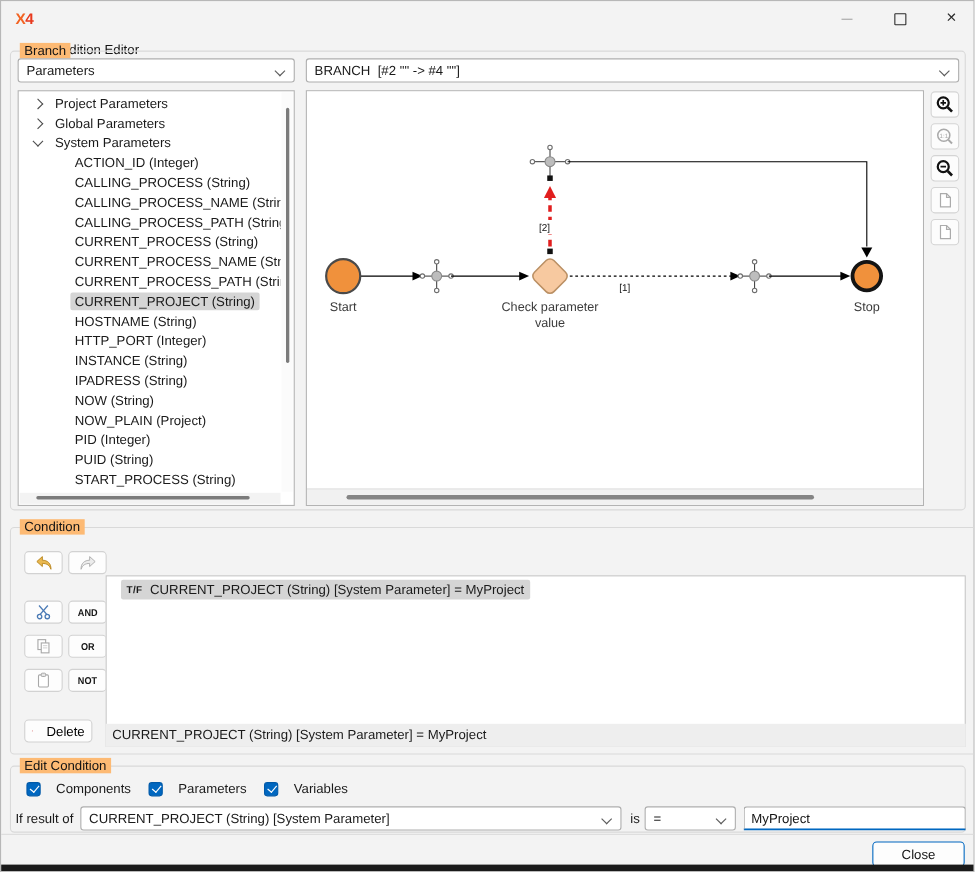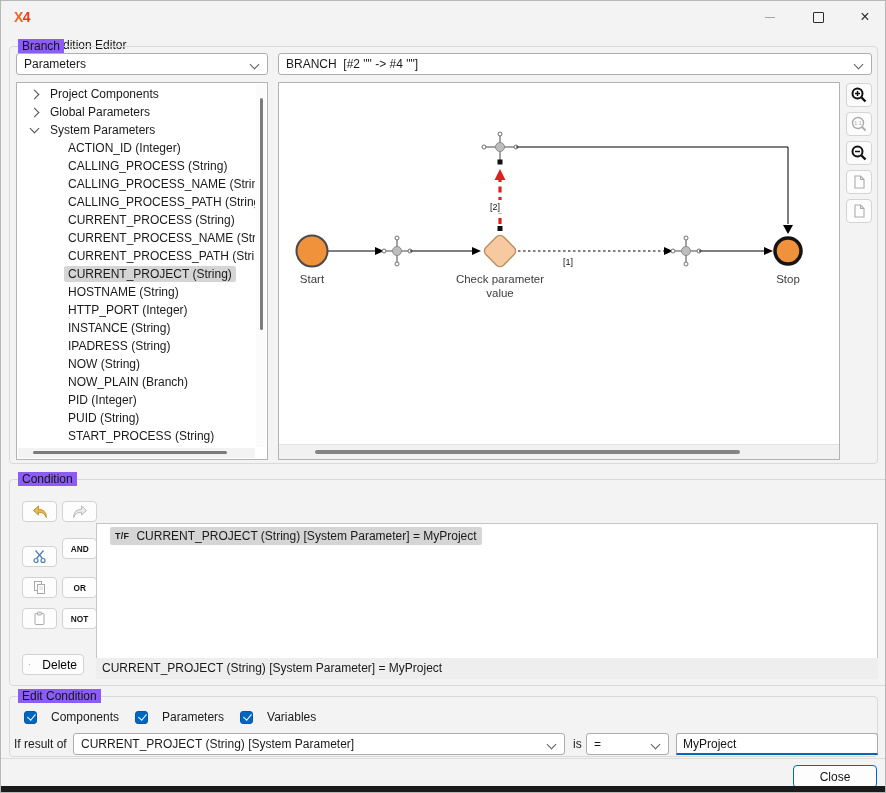--- a/index.html
+++ b/index.html
@@ -16,21 +16,21 @@
   .wtitle{position:absolute;left:40px;top:9px;font-size:12px;color:#141414;margin-top:28px;}
   .wc{position:absolute;top:6px;width:28px;height:20px;display:flex;align-items:center;justify-content:center;}
   .wc-min{left:755px;}
   .wc-max{left:803px;}
   .wc-close{left:850px;}
   .glyph-min{display:inline-block;width:10px;height:1px;background:#a6a6a6;}
   .glyph-max{display:inline-block;width:9px;height:9px;border:1.1px solid #2b2b2b;border-radius:1px;}
   .glyph-close{font-size:16px;line-height:16px;color:#2b2b2b;}
   
   .groupbox{position:absolute;border:1px solid #d9d9d9;border-radius:4px;box-sizing:border-box;}
-  .gb-label{position:absolute;top:-8px;left:8px;background:#8b5cf6;padding:0 4px;font-size:12px;color:#141414;}
+  .gb-label{position:absolute;top:-8px;left:8px;background:#fdba74;padding:0 4px;font-size:12px;color:#141414;}
   #gb-branch{left:8px;top:45px;width:869px;height:418px;}
   #gb-cond{left:8px;top:478px;width:884px;height:207px;}
   #gb-edit{left:8px;top:695px;width:869px;height:61px;}
   
   .select{position:absolute;box-sizing:border-box;height:22px;background:#fff;border:1px solid #aeaeae;
     border-radius:3px;display:flex;align-items:center;padding:0 22px 0 7px;overflow:hidden;white-space:pre;}
   .dd-chev{position:absolute;right:9px;top:7px;width:6px;height:6px;
     border-right:1.2px solid #5d5d5d;border-bottom:1.2px solid #5d5d5d;transform:rotate(45deg);}
   
   .treebox{position:absolute;left:6px;top:35px;width:252px;height:378px;background:#fff;
@@ -124,21 +124,21 @@
     <div class="select" style="left:268px;top:6px;width:594px;">
       <span>BRANCH  [#2 "" -&gt; #4 ""]</span>
       <span class="dd-chev"></span>
     </div>
 
     <div class="treebox">
       <div class="tree-rows">
           <div class="tree-row">
             <span class="t-ind0"></span>
             <span class="chev right"></span>
-            <span class="tree-label">Project Components</span>
+            <span class="tree-label">Project Parameters</span>
           </div>
           <div class="tree-row">
             <span class="t-ind0"></span>
             <span class="chev right"></span>
             <span class="tree-label">Global Parameters</span>
           </div>
           <div class="tree-row">
             <span class="t-ind0"></span>
             <span class="chev down"></span>
             <span class="tree-label">System Parameters</span>
@@ -204,21 +204,21 @@
             <span class="tree-label">IPADRESS (String)</span>
           </div>
           <div class="tree-row">
             <span class="t-ind1"></span>
             <span class="chev none"></span>
             <span class="tree-label">NOW (String)</span>
           </div>
           <div class="tree-row">
             <span class="t-ind1"></span>
             <span class="chev none"></span>
-            <span class="tree-label">NOW_PLAIN (Branch)</span>
+            <span class="tree-label">NOW_PLAIN (Project)</span>
           </div>
           <div class="tree-row">
             <span class="t-ind1"></span>
             <span class="chev none"></span>
             <span class="tree-label">PID (Integer)</span>
           </div>
           <div class="tree-row">
             <span class="t-ind1"></span>
             <span class="chev none"></span>
             <span class="tree-label">PUID (String)</span>
@@ -361,21 +361,21 @@
     </button>
 
     <button class="tbtn" style="left:12px;top:66px;">
       <svg width="15" height="15" viewBox="0 0 15 15">
         <line x1="4.5" y1="9.5" x2="11.5" y2="1.5" stroke="#4a7ab5" stroke-width="1.2"></line>
         <line x1="10.5" y1="9.5" x2="3.5" y2="1.5" stroke="#4a7ab5" stroke-width="1.2"></line>
         <circle cx="4" cy="11.5" r="2" fill="none" stroke="#4a7ab5" stroke-width="1.2"></circle>
         <circle cx="11" cy="11.5" r="2" fill="none" stroke="#4a7ab5" stroke-width="1.2"></circle>
       </svg>
     </button>
-    <button class="tbtn" style="left:52px;top:58px;">
+    <button class="tbtn" style="left:52px;top:66px;">
         <span class="optxt">AND</span>
       </button>
 
     <button class="tbtn" style="left:12px;top:97px;">
       <svg width="15" height="15" viewBox="0 0 15 15">
         <rect x="2.5" y="1.5" width="7" height="9" fill="#fff" stroke="#a8a8a8" stroke-width="1"></rect>
         <rect x="5.5" y="4.5" width="7" height="9" fill="#fff" stroke="#a8a8a8" stroke-width="1"></rect>
         <line x1="7" y1="7" x2="11" y2="7" stroke="#c9c9c9" stroke-width="0.8"></line>
         <line x1="7" y1="9" x2="11" y2="9" stroke="#c9c9c9" stroke-width="0.8"></line>
       </svg>

